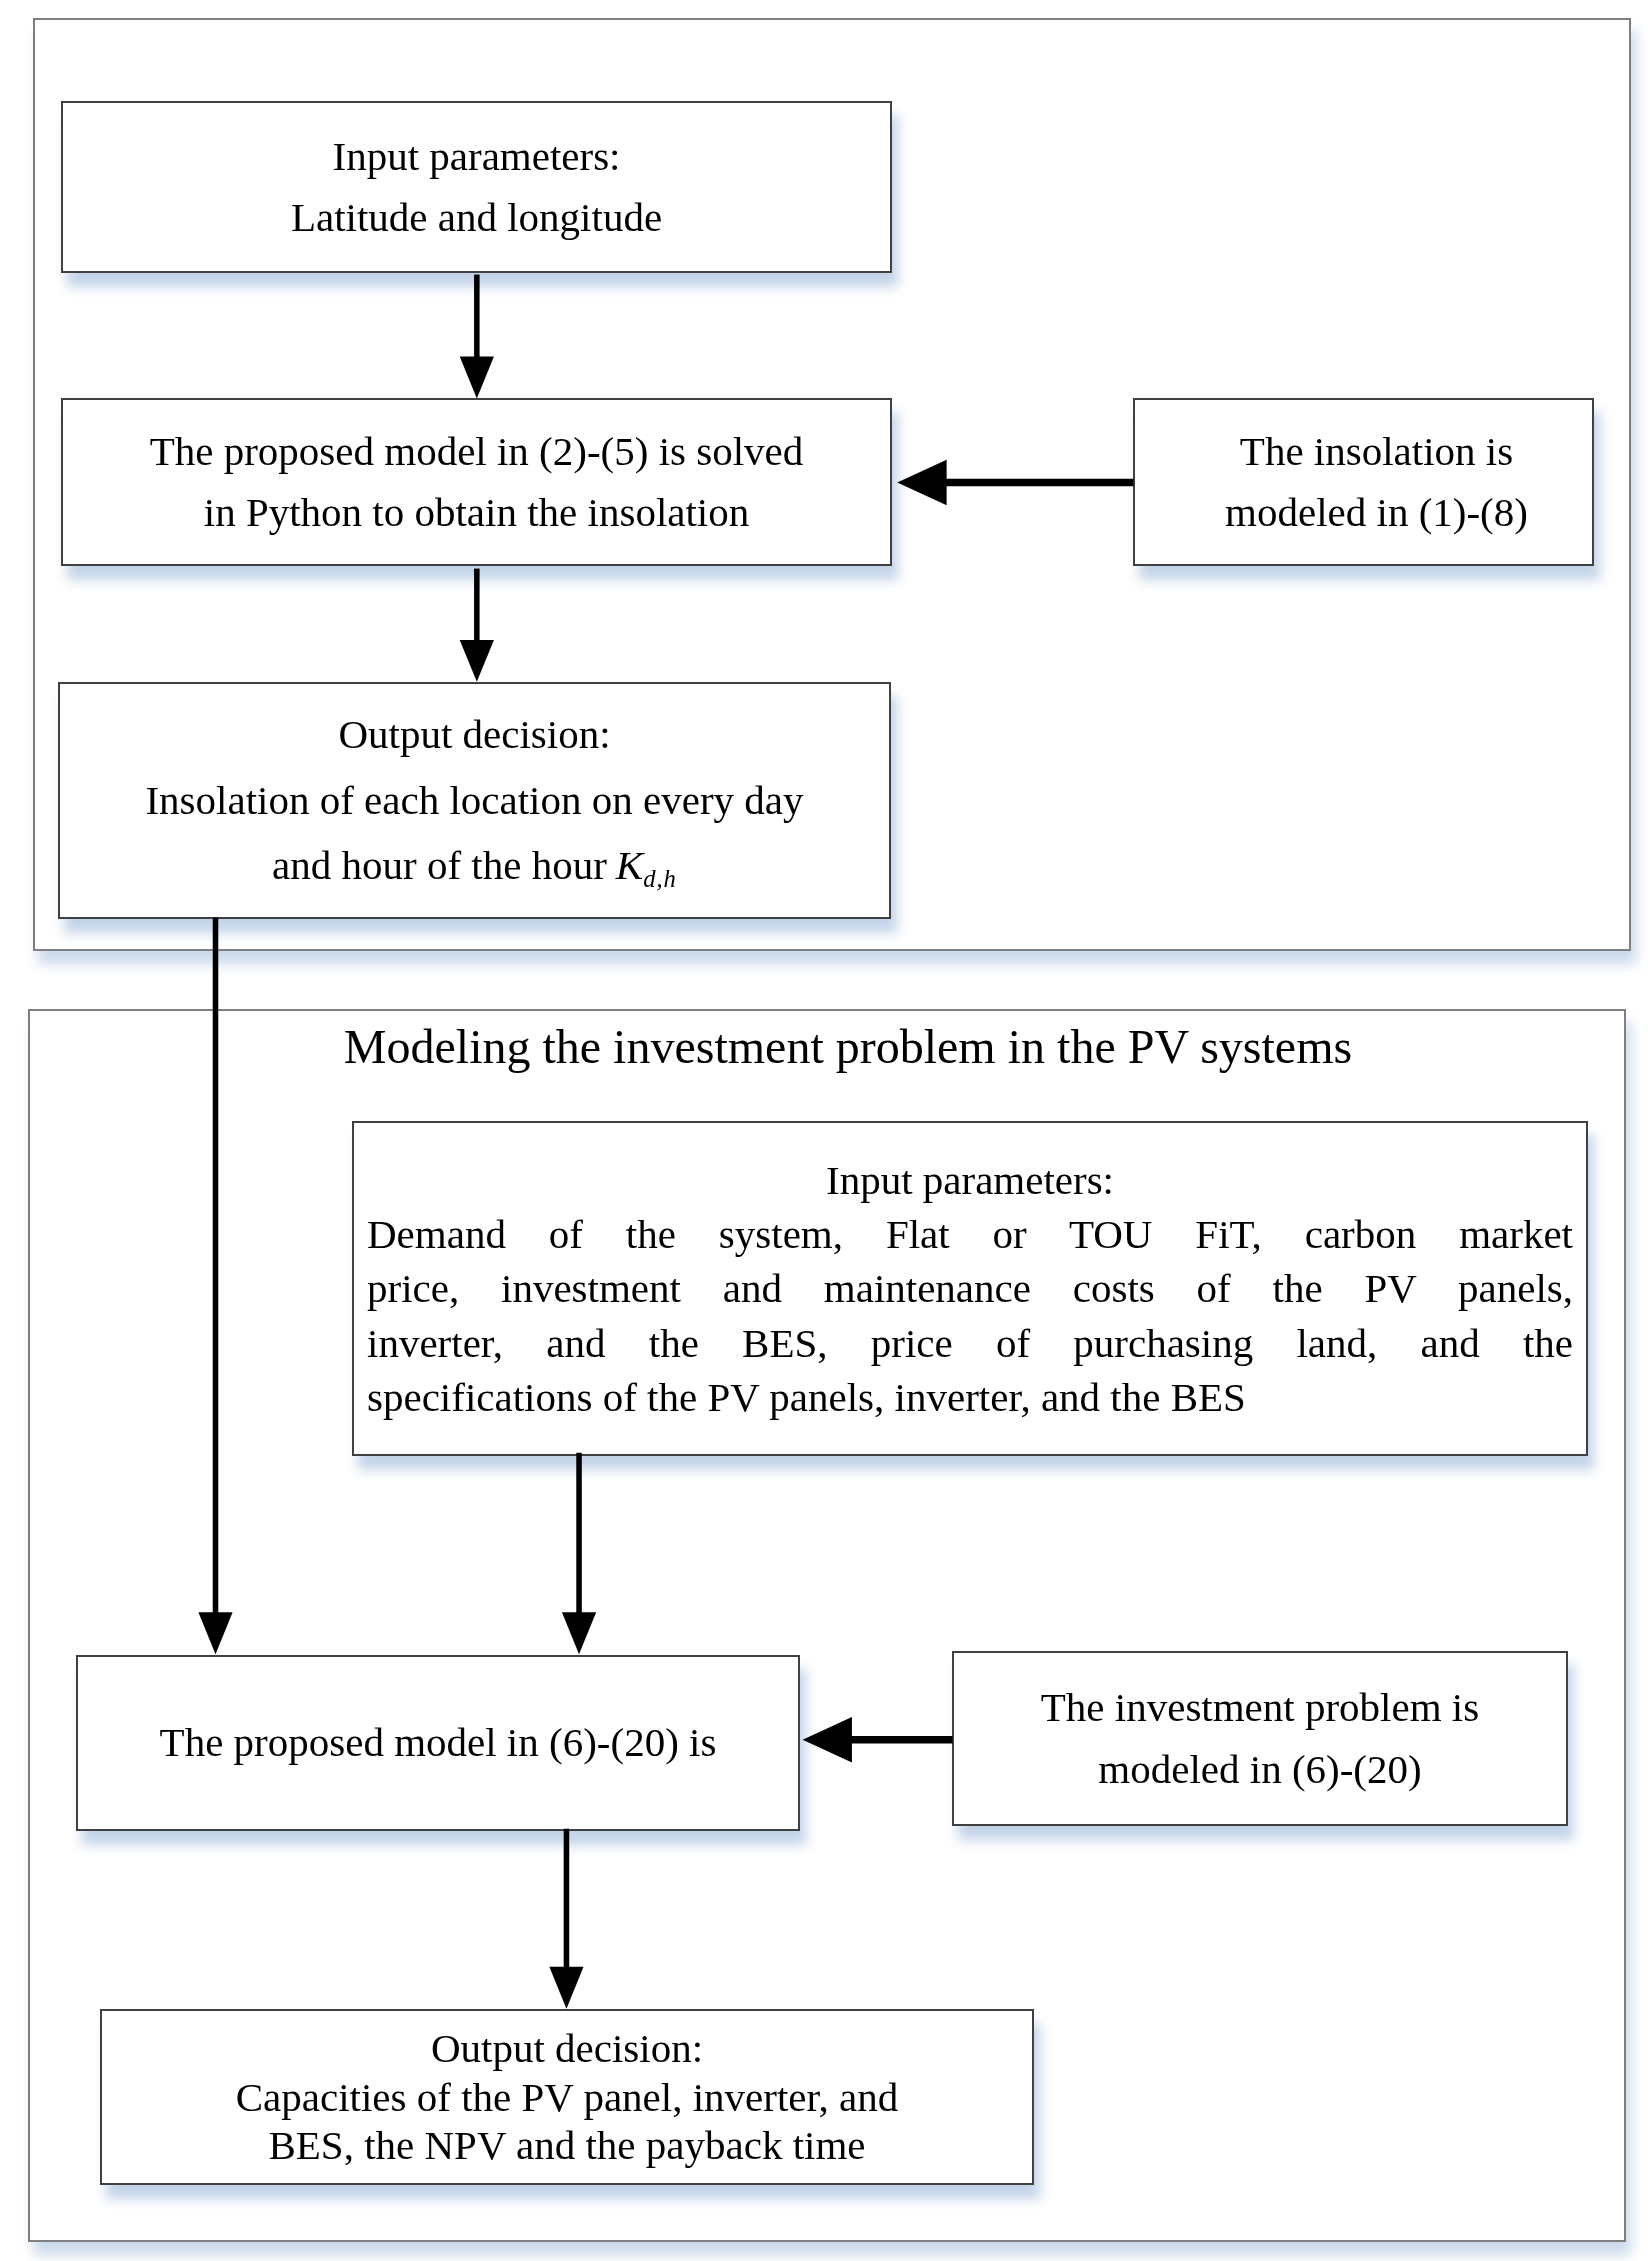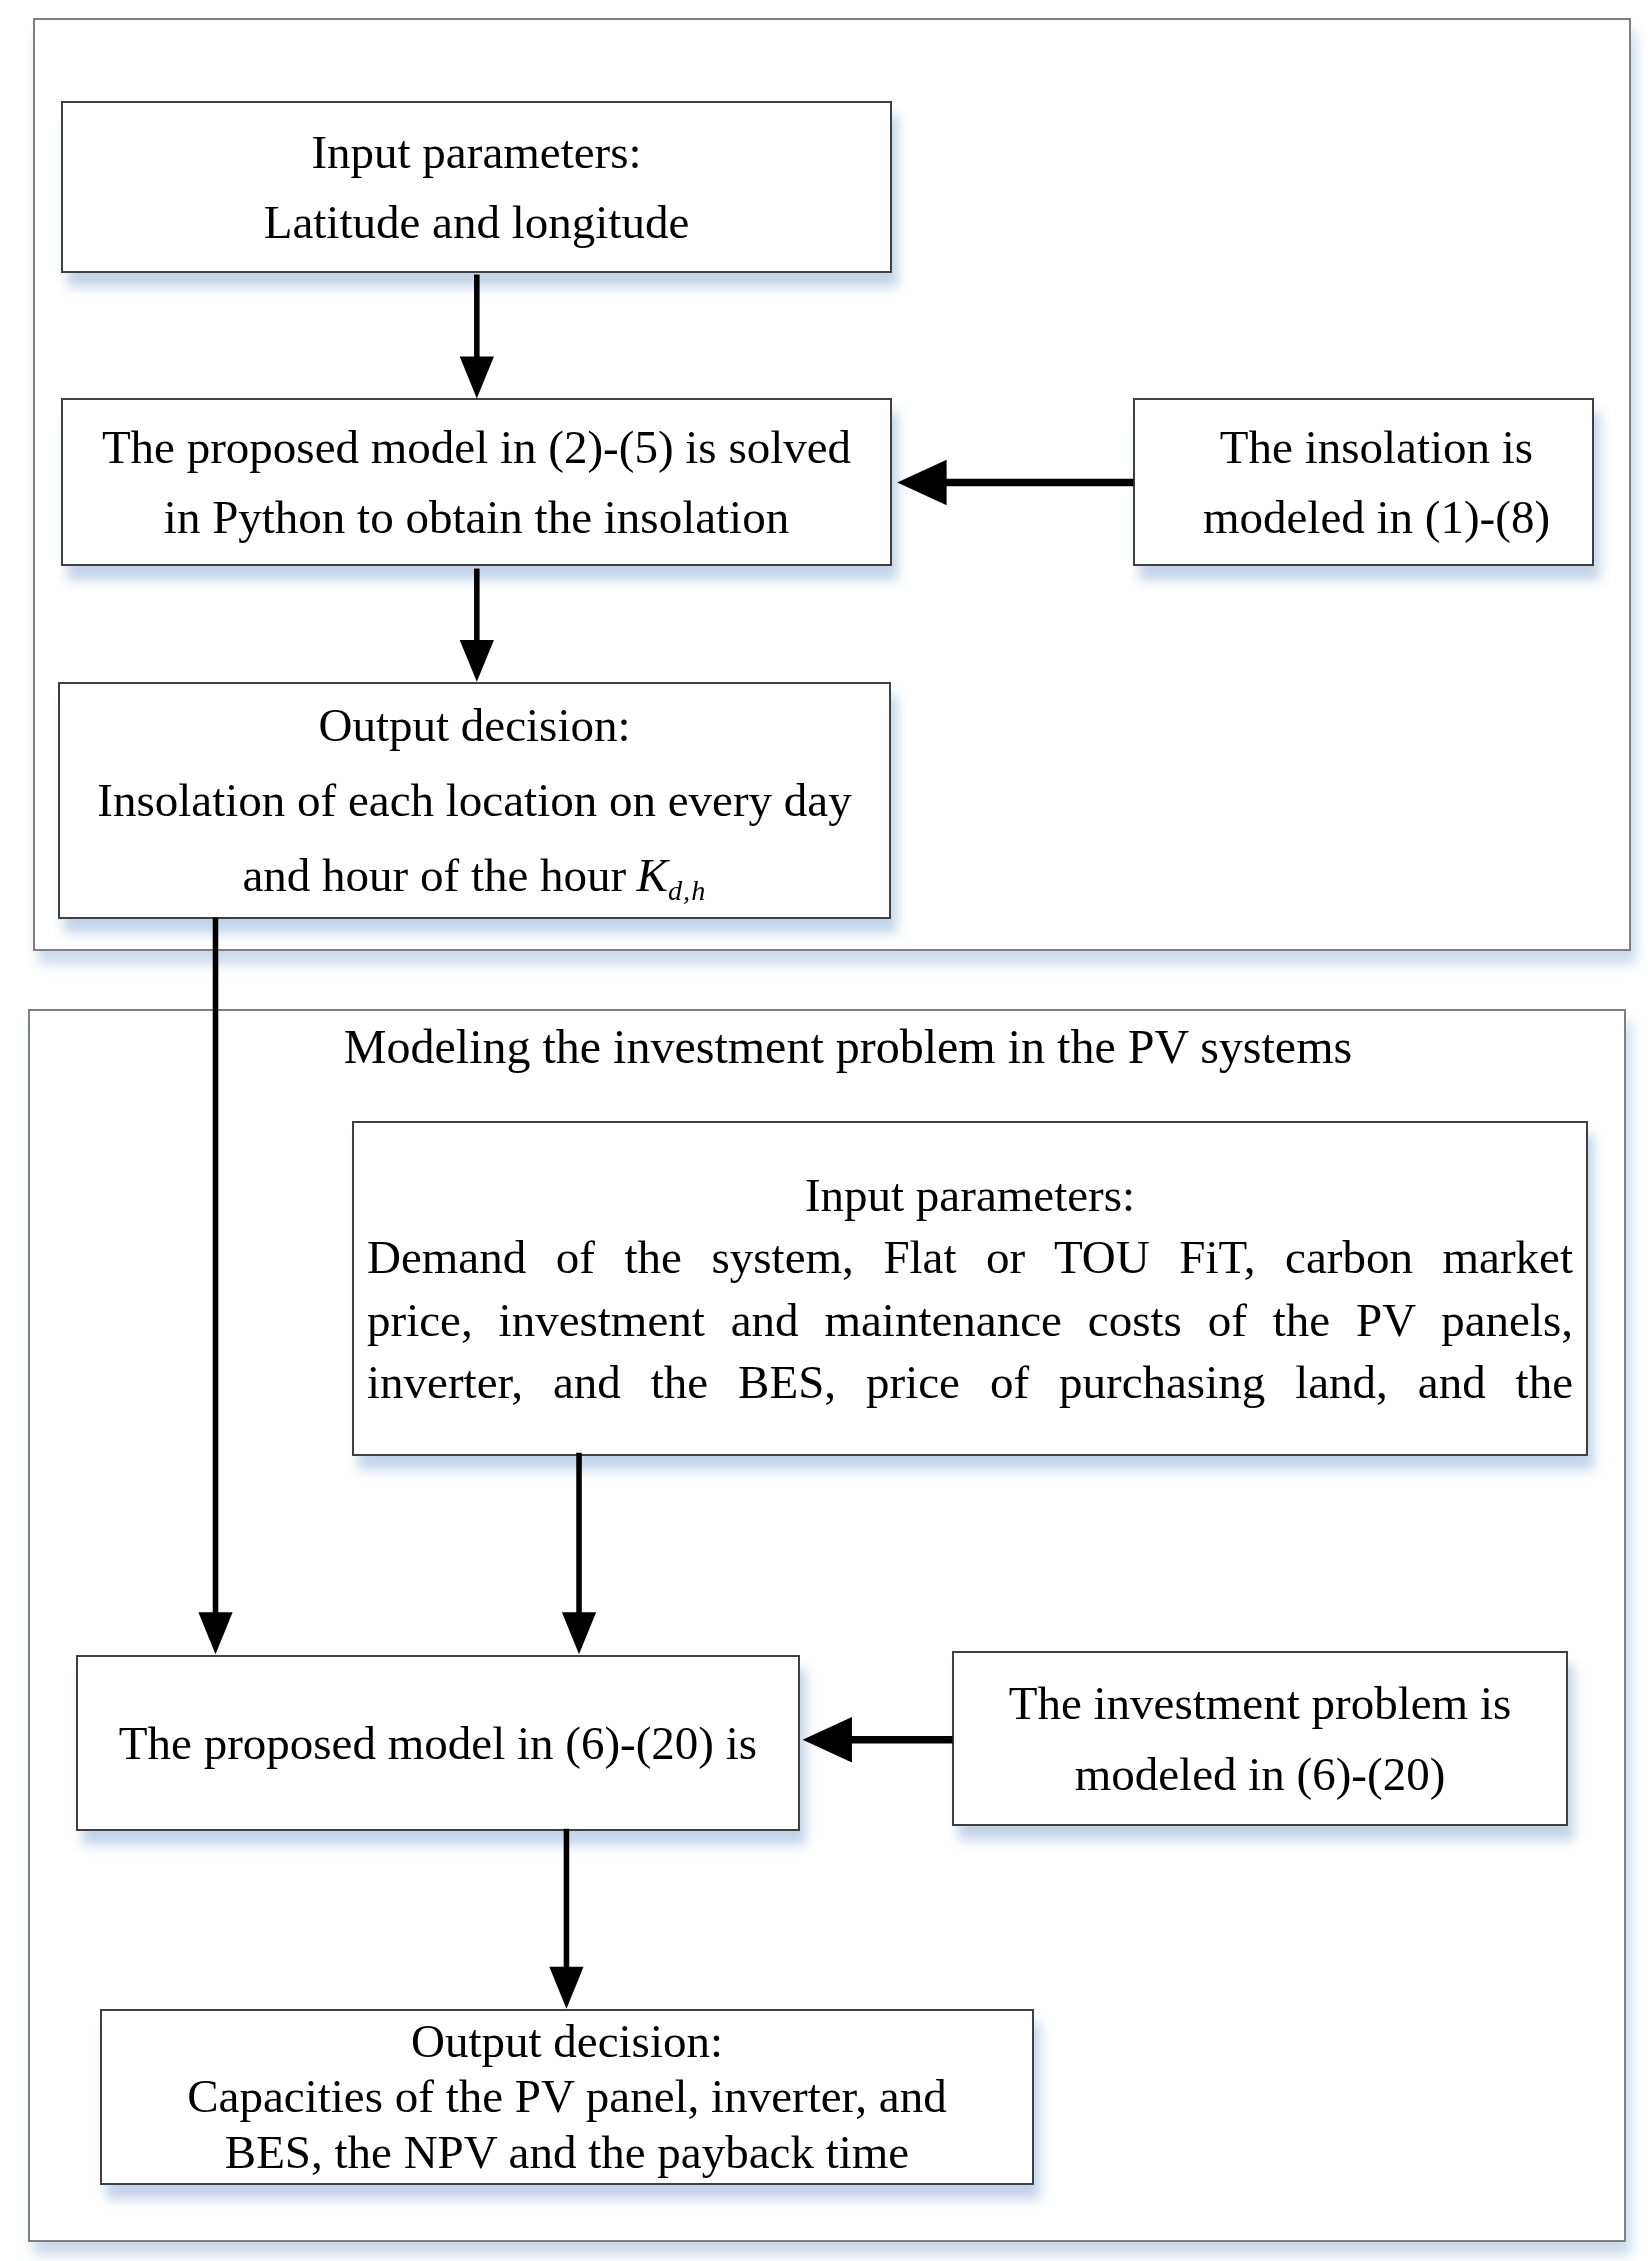--- a/index.html
+++ b/index.html
@@ -11,21 +11,21 @@
     position:absolute;background:#ffffff;border:2.5px solid #7f7f7f;
     box-shadow:5px 13px 12px rgba(185,205,229,0.75);
   }
   .sec-title{
     position:absolute;text-align:center;font-size:48px;line-height:1.3;white-space:nowrap;
   }
   .box{
     position:absolute;background:#ffffff;border:2px solid #404040;
     box-shadow:6px 14px 11px rgba(185,205,229,0.85);
     display:flex;flex-direction:column;align-items:center;justify-content:center;
-    text-align:center;font-size:47px;line-height:1.5;
+    text-align:center;font-size:41px;line-height:1.5;
   }
   .box .ln{white-space:nowrap;}
   .box-d{line-height:1.6;}
   .box-h{line-height:1.18;}
   .box-e{line-height:1.32;align-items:stretch;padding:0 13px;}
   .box-e .heading{text-align:center;}
   .box-e .just{text-align:justify;text-align-last:justify;}
   .box-e .lastln{text-align:left;}
   .ksym{font-style:italic;margin-left:0.22em;}
   .ksub{font-style:italic;font-size:0.6em;position:relative;top:0.32em;letter-spacing:0.04em;}
@@ -62,20 +62,21 @@
 
   <div class="container" style="left:28px;top:1009px;width:1594px;height:1229px;"></div>
 
   <div class="sec-title" style="left:28px;top:1016px;width:1594px;padding-left:23px;">Modeling the investment problem in the PV systems</div>
 
   <div class="box box-e" style="left:352px;top:1121px;width:1206px;height:331px;">
     <div class="heading">Input parameters:</div>
     <div class="just">Demand of the system, Flat or TOU FiT, carbon market</div>
     <div class="just">price, investment and maintenance costs of the PV panels,</div>
     <div class="just">inverter, and the BES, price of purchasing land, and the</div>
+    <div class="lastln">specifications of the PV panels, inverter, and the BES</div>
   </div>
 
   <div class="box" style="left:76px;top:1655px;width:720px;height:172px;">
     <div class="ln">The proposed model in (6)-(20) is</div>
   </div>
 
   <div class="box" style="left:952px;top:1639px;width:612px;height:171px;margin-top:12px;">
     <div class="ln">The investment problem is</div>
     <div class="ln">modeled in (6)-(20)</div>
   </div>

